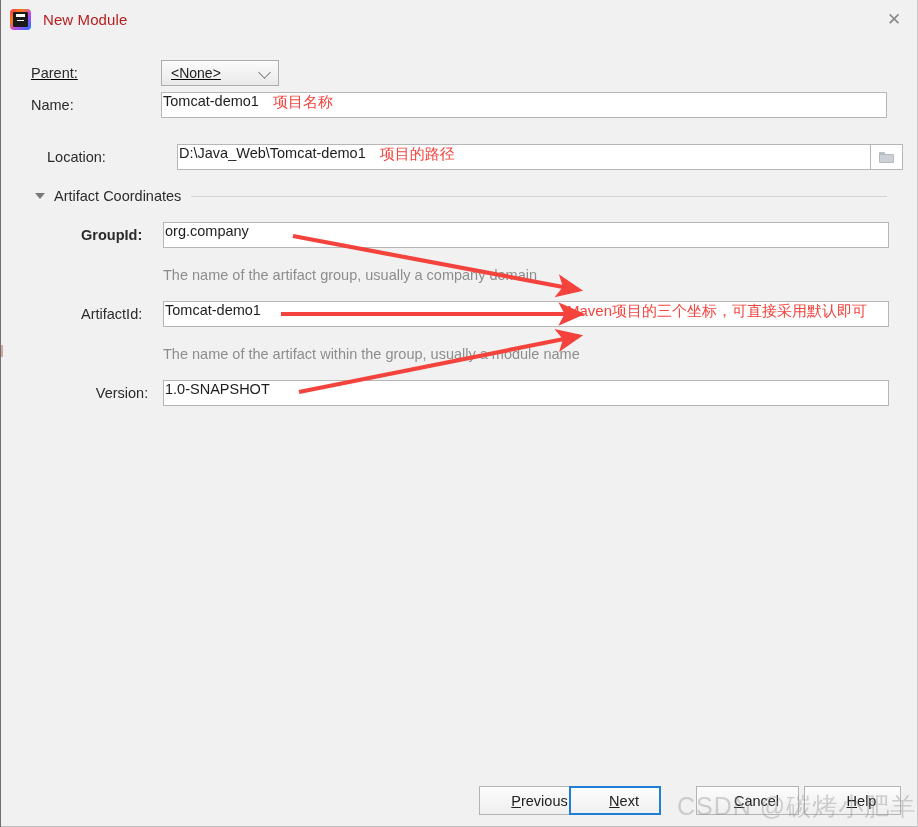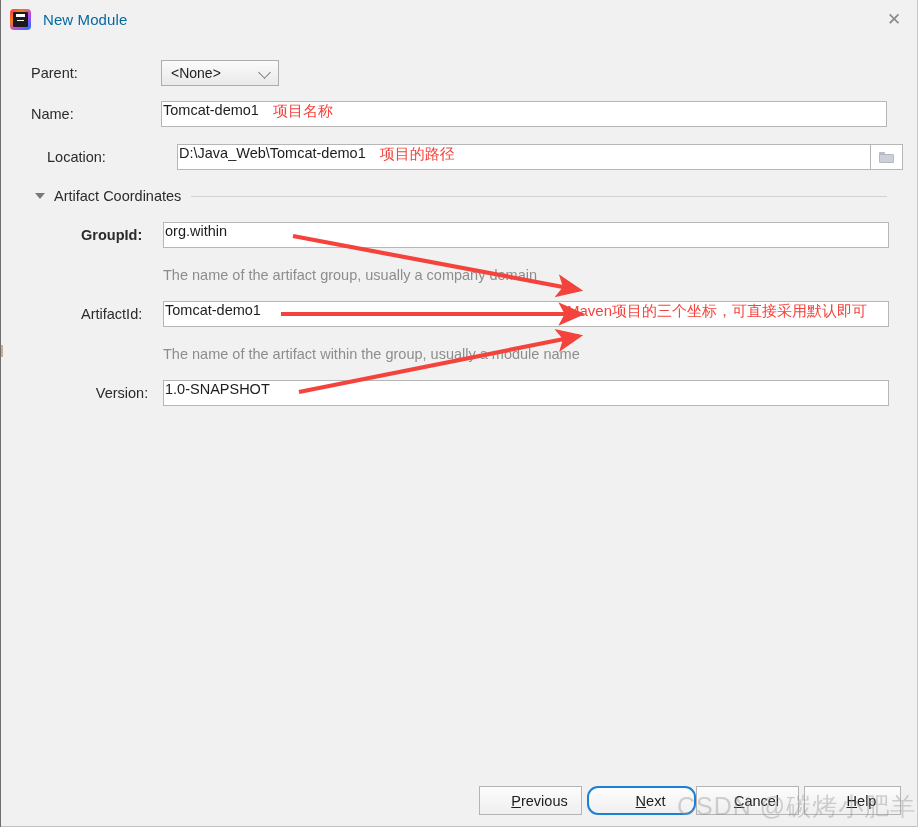--- a/index.html
+++ b/index.html
@@ -56,21 +56,21 @@
     left: 3px;
     top: 2px;
     width: 9px;
     height: 3px;
     background: #fff;
     box-shadow: 0 5px 0 -1px #fff;
   }
   .title-text {
     margin-left: 12px;
     font-size: 15px;
-    color: #0369a1;
+    color: #b91c1c;
     letter-spacing: 0.1px;
   }
   .close-btn {
     position: absolute;
     right: 0;
     top: 0;
     width: 46px;
     height: 38px;
     display: flex;
     align-items: center;
@@ -280,29 +280,29 @@
 <div class="window">
 
   <div class="titlebar">
     <div class="app-icon">
       <div class="ij-mark"></div>
     </div>
     <div class="title-text">New Module</div>
     <div class="close-btn">✕</div>
   </div>
 
-  <div class="row" style="left:30px; top:60px;">
+  <div class="row" style="left:30px; top:60px;text-decoration:underline;">
     <div class="lbl" style="width:130px;">Parent:</div>
     <div class="combo">
       <span>&lt;None&gt;</span>
       <span class="chev"></span>
     </div>
   </div>
 
-  <div class="row" style="left:30px; top:101px;">
+  <div class="row" style="left:30px; top:92px;">
     <div class="lbl" style="width:130px;">Name:</div>
     <div class="field" style="width:726px;">
       <span>Tomcat-demo1</span>
       <span class="annot-red">项目名称</span>
     </div>
   </div>
 
   <div class="row" style="left:30px; top:144px;margin-left:16px;">
     <div class="lbl" style="width:130px;">Location:</div>
     <div class="field" style="width:694px;">
@@ -316,21 +316,21 @@
 
   <div class="section">
     <div class="tri"></div>
     <div class="section-title">Artifact Coordinates</div>
     <div class="section-line"></div>
   </div>
 
   <div class="row" style="left:80px; top:222px;">
     <div class="lbl" style="width:82px;font-weight:bold;">GroupId:</div>
     <div class="field" style="width:726px;">
-      <span>org.within</span>
+      <span>org.company</span>
     </div>
   </div>
   <div class="hint" style="left:162px; top:267px;">The name of the artifact group, usually a company domain</div>
 
   <div class="row" style="left:80px; top:301px;">
     <div class="lbl" style="width:82px;">ArtifactId:</div>
     <div class="field" style="width:726px;">
       <span>Tomcat-demo1</span>
     </div>
   </div>
@@ -358,21 +358,21 @@
 
     <line x1="298" y1="392" x2="578" y2="336" stroke="#f4433c" stroke-width="4.2" marker-end="url(#ah)"></line>
   </svg>
 
   <div class="annot-box">Maven项目的三个坐标，可直接采用默认即可</div>
 
   <div class="buttons">
     <div class="btn" style="left:478px; width:103px;">
       <span><span class="mnem">P</span><span>revious</span></span>
     </div>
-    <div class="btn focused" style="left:586px; width:109px;border-radius:11px;">
+    <div class="btn focused" style="left:568px; width:92px;">
       <span><span class="mnem">N</span><span>ext</span></span>
     </div>
     <div class="btn" style="left:695px; width:103px;">
       <span><span class="mnem">C</span><span>ancel</span></span>
     </div>
     <div class="btn" style="left:803px; width:97px;text-align:center;">
       <span><span class="mnem">H</span><span>elp</span></span>
     </div>
   </div>
 

